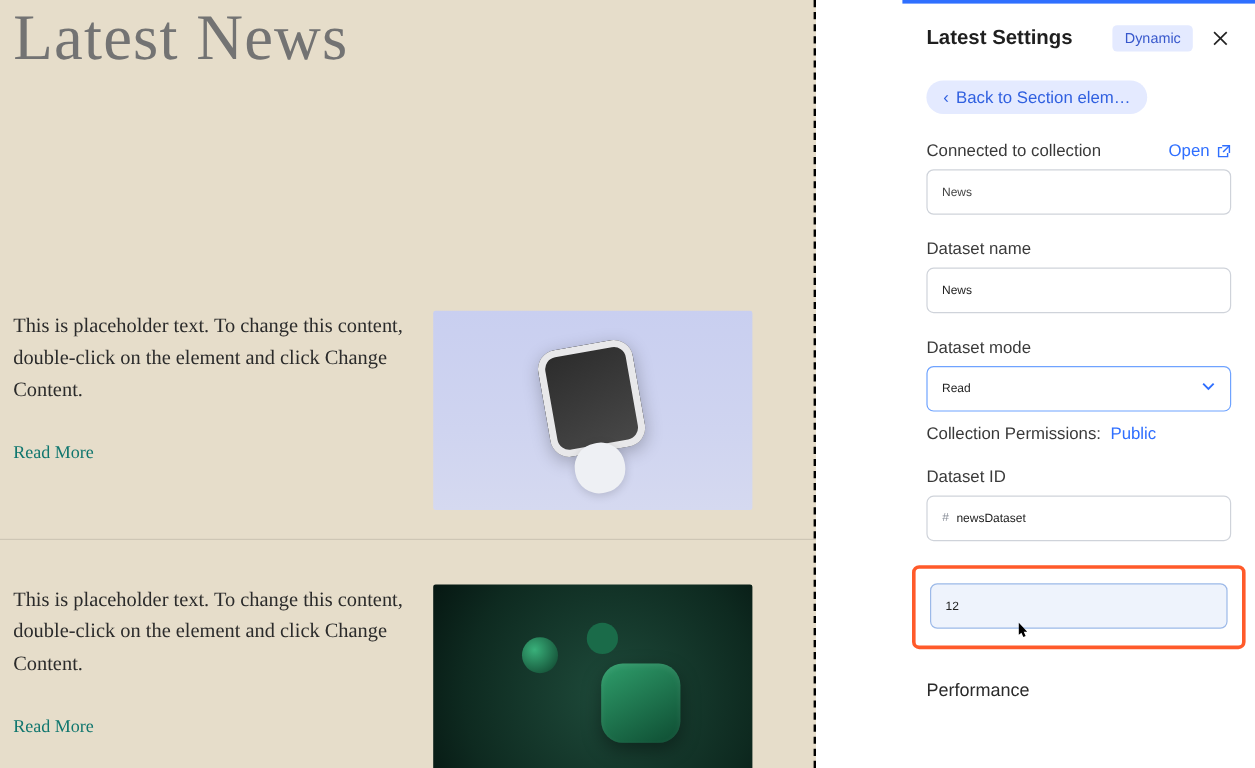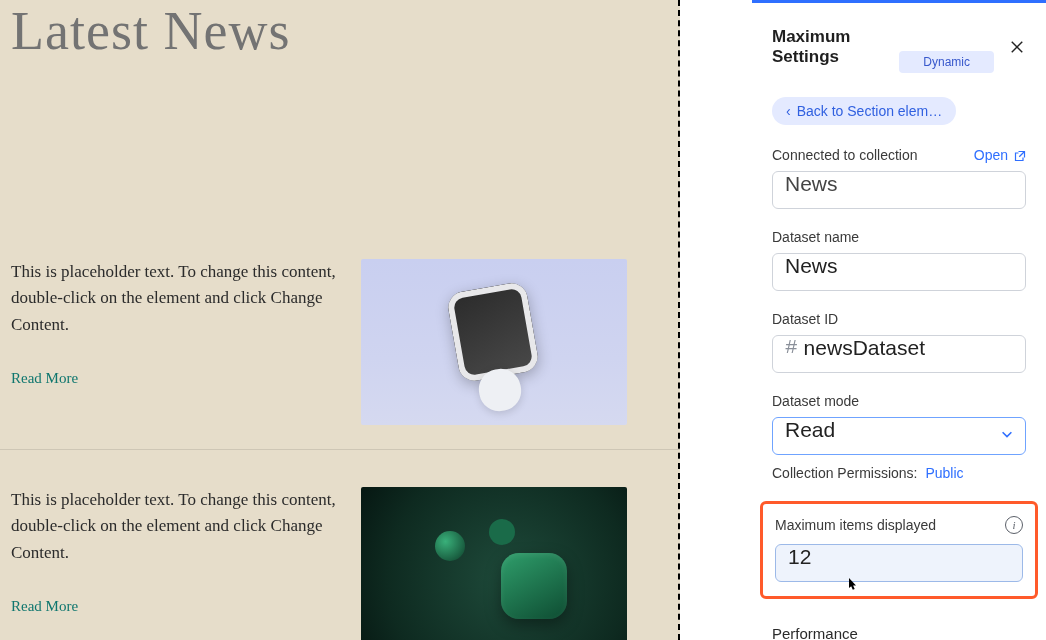--- a/index.html
+++ b/index.html
@@ -145,24 +145,23 @@
   .panel-title {
     font-size: 17px;
     font-weight: 700;
     color: #1f1f1f;
     flex: 1;
   }
   .badge {
     font-size: 12px;
     color: #3858cc;
     background: #e4eaff;
-    padding: 4px 24px;
+    padding: 4px 10px;
     border-radius: 4px;
     margin-right: 14px;
-    margin-top: 30px;
   }
   .close-btn {
     width: 18px; height: 18px;
     display: flex; align-items: center; justify-content: center;
     color: #333;
     cursor: pointer;
     font-size: 16px;
     line-height: 1;
   }
   .panel-scroll {
@@ -219,23 +218,23 @@
     display: inline-block;
   }
   .ext-icon svg { width: 12px; height: 12px; stroke: #2f6fff; }
 
   .input-box {
     width: 100%;
     height: 38px;
     border: 1px solid #cfd3da;
     border-radius: 6px;
     display: flex;
-    align-items: flex-start;
+    align-items: center;
     padding: 0 12px;
-    font-size: 21px;
+    font-size: 10px;
     color: #222;
     background: #fff;
   }
   .input-box.readonly { color: #444; }
   .input-box .hash {
     color: #8a8f99;
     margin-right: 6px;
     font-family: 'Courier New', monospace;
   }
   .select-box {
@@ -332,21 +331,21 @@
     </div>
     <div class="news-img img-buds"></div>
   </div>
 </div>
 
 <div class="gap"></div>
 
 <div class="panel">
 
   <div class="panel-header">
-    <div class="panel-title">Maximum Settings</div>
+    <div class="panel-title">Latest Settings</div>
     <div class="badge">Dynamic</div>
     <div class="close-btn">
       <svg viewBox="0 0 16 16" width="14" height="14" stroke="#222" stroke-width="1.6" fill="none">
         <line x1="2" y1="2" x2="14" y2="14"></line>
           <line x1="14" y1="2" x2="2" y2="14"></line>
       </svg>
     </div>
   </div>
 
   <div class="panel-scroll">
@@ -382,55 +381,51 @@
         <span class="field-label">Dataset name</span>
       </div>
       <div class="input-box">
         <span>News</span>
       </div>
     </div>
 
     
     <div class="field-block">
       <div class="field-row">
-        <span class="field-label">Dataset ID</span>
-      </div>
-      <div class="input-box">
-        <span class="hash">#</span>
-        <span>newsDataset</span>
-      </div>
-    </div>
-
-    
-    <div class="field-block">
-      <div class="field-row">
         <span class="field-label">Dataset mode</span>
       </div>
       <div class="select-box">
         <div class="input-box select-input">
           <span>Read</span>
         </div>
         <span class="chev-down">
           <svg width="14" height="14" viewBox="0 0 16 16" fill="none" stroke="#2f6fff" stroke-width="1.8">
             <polyline points="3,6 8,11 13,6"></polyline>
           </svg>
         </span>
       </div>
       <div class="perm-line">
         <span>Collection Permissions:</span>
         <a href="#">Public</a>
       </div>
     </div>
 
     
+    <div class="field-block">
+      <div class="field-row">
+        <span class="field-label">Dataset ID</span>
+      </div>
+      <div class="input-box">
+        <span class="hash">#</span>
+        <span>newsDataset</span>
+      </div>
+    </div>
+
+    
     <div class="highlight-block">
-      <div class="field-row">
-        <span class="field-label">Maximum items displayed</span>
-        <span class="info-icon">i</span>
-      </div>
       <div class="input-box max-input">
         <span>12</span>
       </div>
       <span class="cursor-click">
         <svg width="16" height="18" viewBox="0 0 16 18" fill="#000">
           <path d="M4 1v10l2.2-1.8 1.6 3.6 1.9-.8-1.6-3.6H11z"></path>
         </svg>
       </span>
     </div>
 

